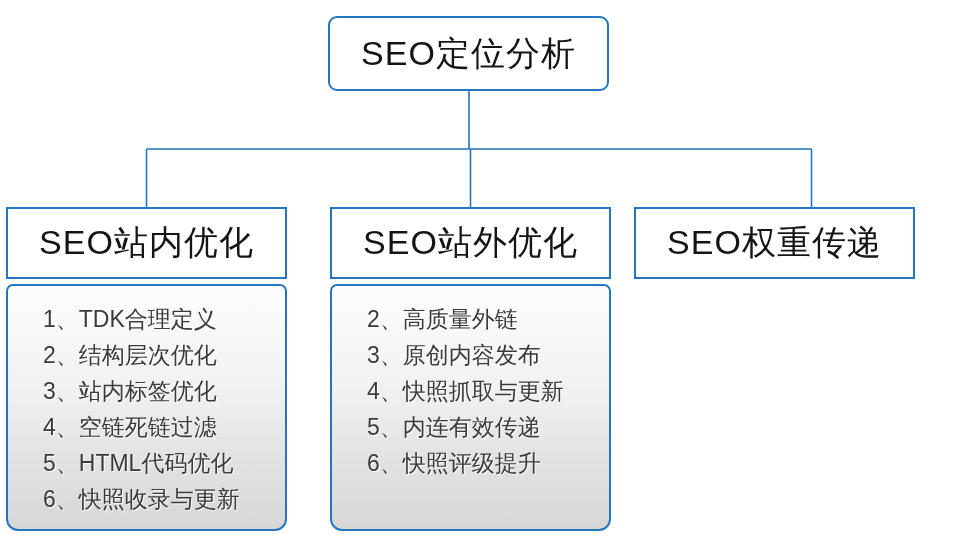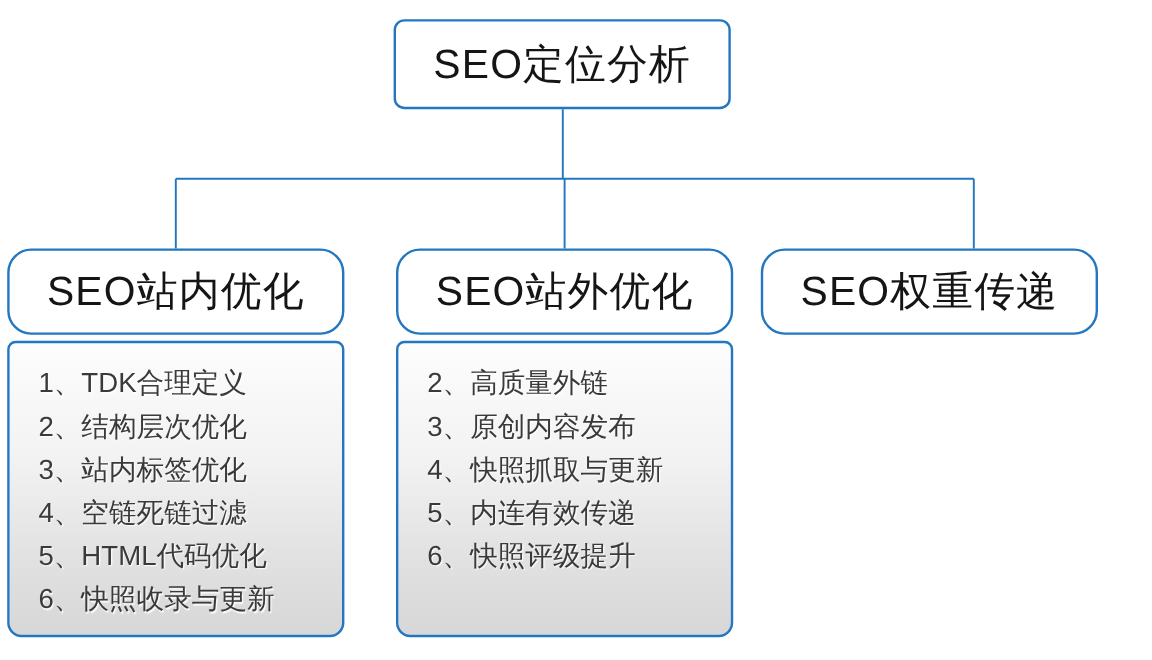--- a/index.html
+++ b/index.html
@@ -26,31 +26,31 @@
     z-index:2;
   }
 
   .column{position:absolute;top:207px;width:281px;z-index:2;}
   .col-left{left:6px;}
   .col-mid{left:330px;}
   .col-right{left:634px;}
 
   .col-header{
     box-sizing:border-box;height:72px;background:#ffffff;
-    border:2px solid var(--accent);border-radius:20px;
+    border:2px solid var(--accent);border-radius:0;
     display:flex;align-items:center;justify-content:center;
     font-size:34px;letter-spacing:1px;color:#151515;
   }
 
   .col-body{
     box-sizing:border-box;margin-top:5px;height:247px;
     border:2px solid var(--accent);
     border-radius:7px 7px 12px 12px;
     background:linear-gradient(180deg,#fdfdfd 0%,#f3f2f2 40%,#e3e2e2 72%,#d7d7d7 100%);
-    padding:15px 10px 0 24px;
+    padding:15px 10px 0 35px;
   }
 
   .col-body ul{list-style:none;margin:0;padding:0;}
   .col-body li{
     font-size:23px;line-height:36px;white-space:nowrap;
     color:#3a3a3a;
     text-shadow:1px 1px 1px rgba(255,255,255,0.95);
   }
 </style>
 </head>

